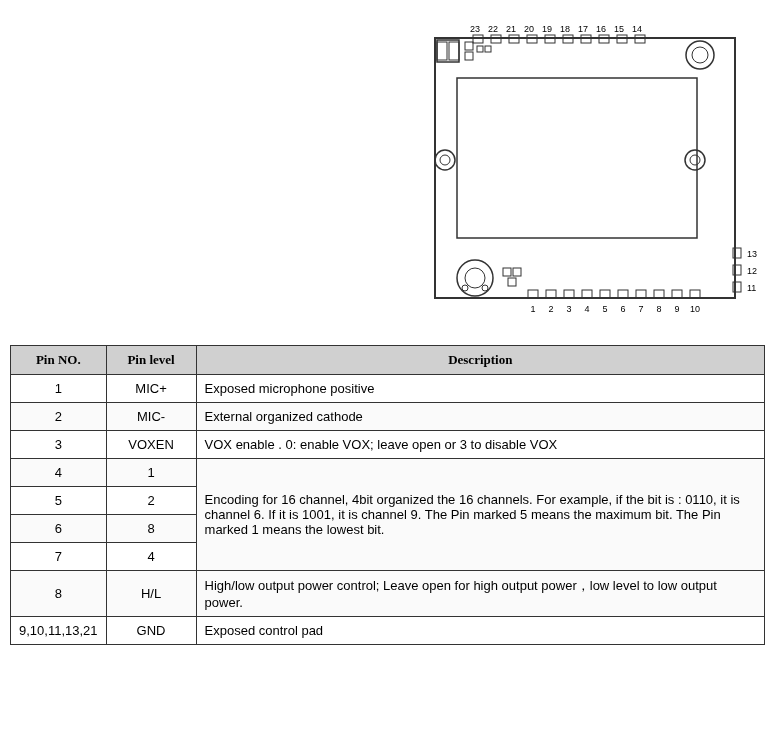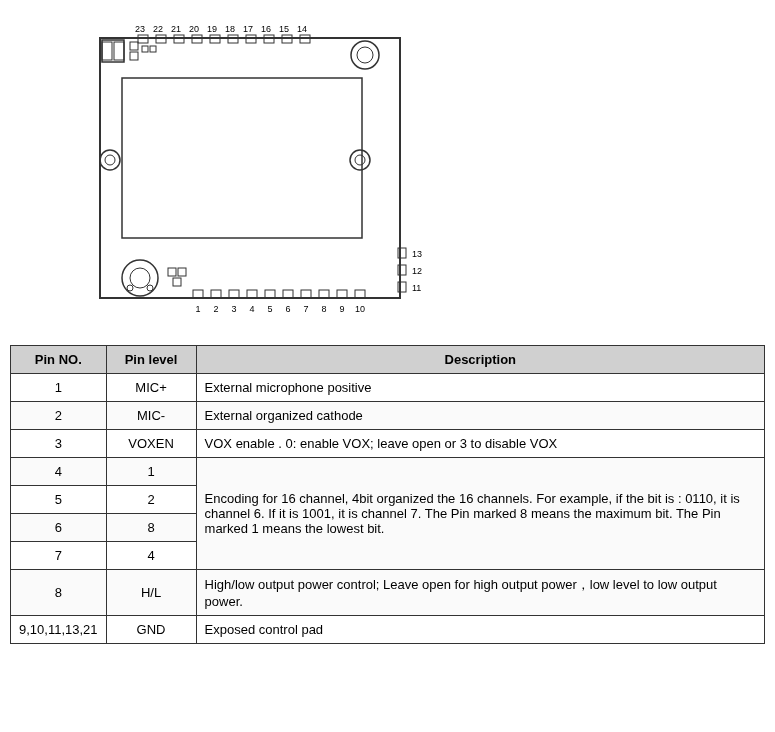--- a/index.html
+++ b/index.html
@@ -8,21 +8,21 @@
       font-family: Arial, sans-serif;
       font-size: 13px;
       width: 775px;
       min-height: 732px;
       padding: 10px;
     }
 
     
     .diagram-container {
       display: flex;
-      justify-content: flex-start;
+      justify-content: flex-end;
       align-items: center;
       padding: 10px 0 5px 0;
     }
 
     .diagram-svg {
       width: 420px;
       height: 310px;
     }
 
     
@@ -34,20 +34,21 @@
 
     .pin-table th, .pin-table td {
       border: 1px solid #333;
       padding: 6px 8px;
       vertical-align: middle;
     }
 
     .pin-table thead th {
       background-color: #d0d0d0;
       font-weight: bold;
+      font-family: Liberation Serif, serif;
     }
 
     .pin-table td:first-child,
     .pin-table td:nth-child(2) {
       text-align: center;
       white-space: nowrap;
     }
 
     .pin-table td:nth-child(3) {
       text-align: left;
@@ -156,36 +157,36 @@
     <tr>
       <th class="col-pin-no">Pin NO.</th>
       <th class="col-pin-name">Pin level</th>
       <th class="col-desc">Description</th>
     </tr>
   </thead>
   <tbody id="table-body">
   <tr>
         <td>1</td>
         <td>MIC+</td>
-        <td>External microphone positive</td>
+        <td>Exposed microphone positive</td>
       </tr>
       <tr>
         <td>2</td>
         <td>MIC-</td>
         <td>External organized cathode</td>
       </tr>
       <tr>
         <td>3</td>
         <td>VOXEN</td>
         <td>VOX enable . 0: enable VOX; leave open or 3 to disable VOX</td>
       </tr>
       <tr>
         <td>4</td>
         <td>1</td>
-        <td rowspan="4">Encoding for 16 channel, 4bit organized the 16 channels. For example, if the bit is : 0110, it is channel 6. If it is 1001, it is channel 7. The Pin marked 8 means the maximum bit. The Pin marked 1 means the lowest bit.</td>
+        <td rowspan="4">Encoding for 16 channel, 4bit organized the 16 channels. For example, if the bit is : 0110, it is channel 6. If it is 1001, it is channel 9. The Pin marked 5 means the maximum bit. The Pin marked 1 means the lowest bit.</td>
       </tr>
       <tr>
         <td>5</td>
         <td>2</td>
       </tr>
       <tr>
         <td>6</td>
         <td>8</td>
       </tr>
       <tr>

